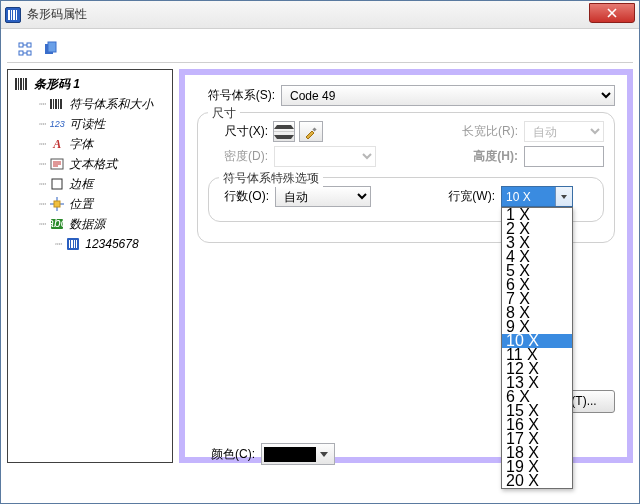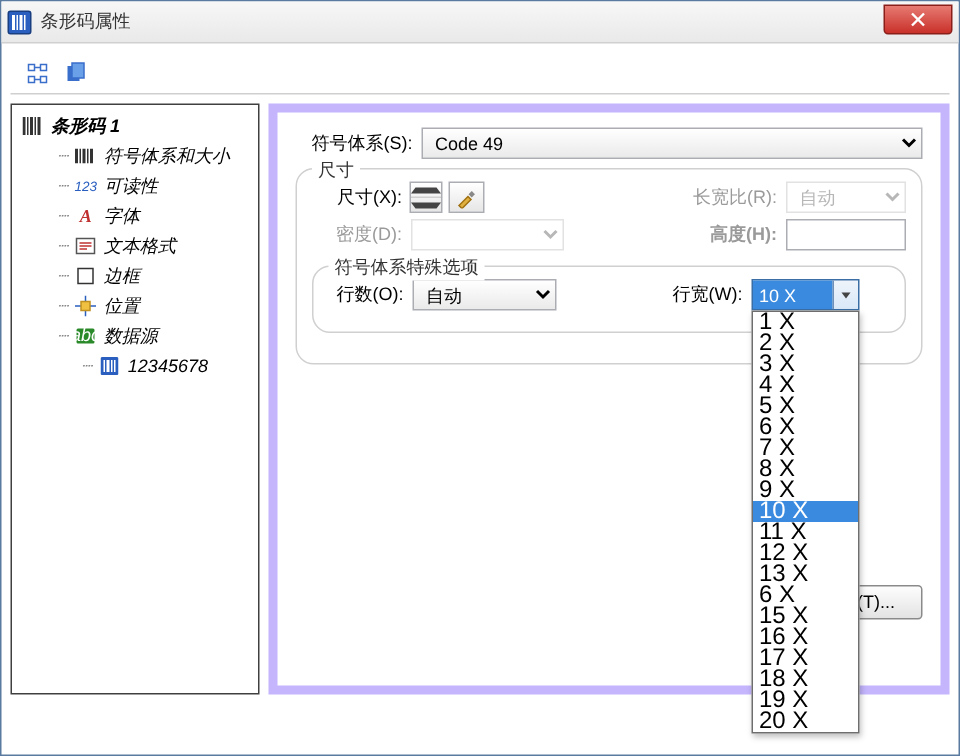--- a/index.html
+++ b/index.html
@@ -272,20 +272,27 @@
                     <div class="opt">17 X</div>
                     <div class="opt">18 X</div>
                     <div class="opt">19 X</div>
                     <div class="opt">20 X</div>
                   </div>
               </div>
             </div>
           </div>
         </div>
 
+        <div class="row" style="margin-top:200px;">
+          <span class="lbl" style="width:64px;">颜色(C):</span>
+          <div class="colorbtn">
+            <div class="swatch"></div>
+            <div class="caret"></div>
+          </div>
+        </div>
 
         <div class="btn sample-btn">
           <span>式(T)...</span>
         </div>
       </div>
     </div>
 
   </div>
 </div>
 

